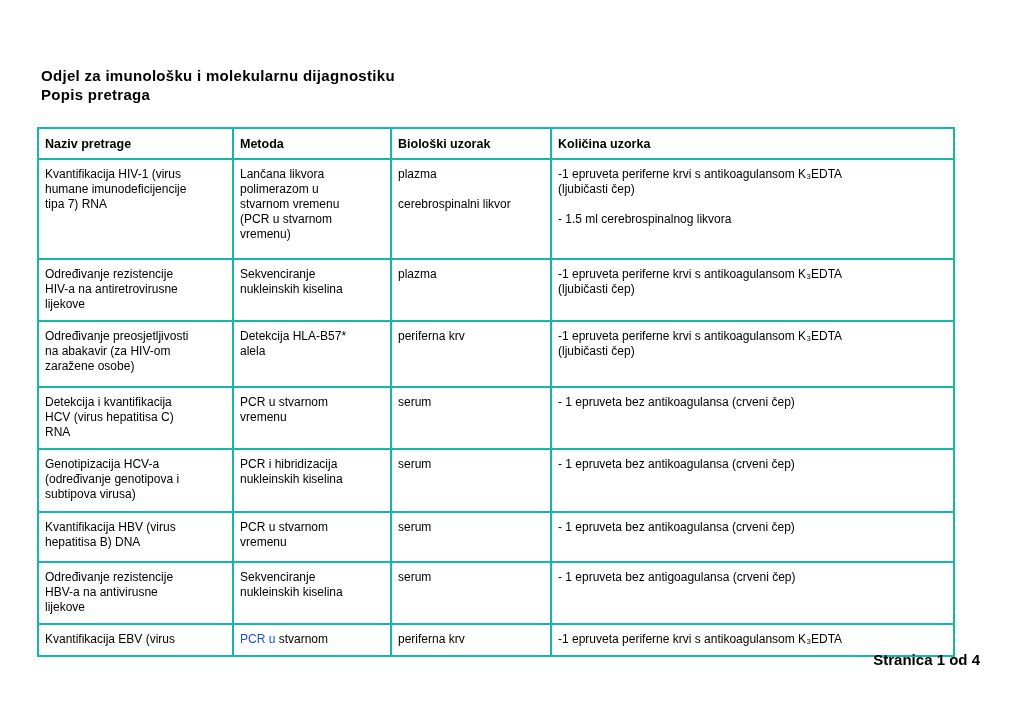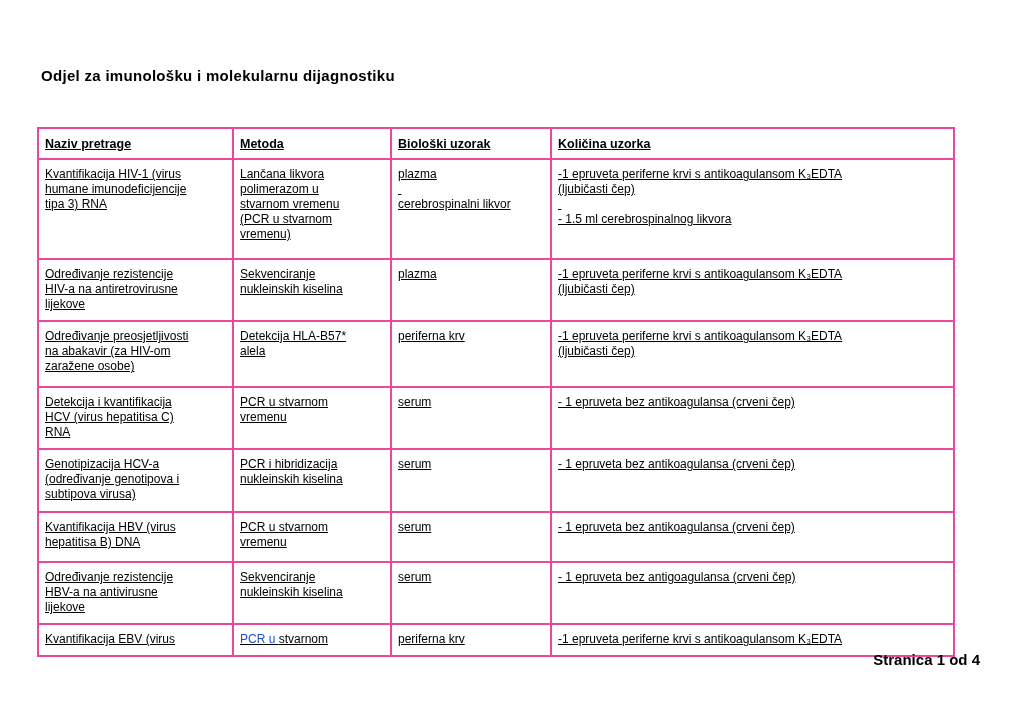--- a/index.html
+++ b/index.html
@@ -26,28 +26,27 @@
     margin-top: 24px;
   }
   table.lab-table {
     position: absolute;
     left: 37px; top: 127px;
     width: 916px;
     border-collapse: collapse;
     table-layout: fixed;
   }
   .lab-table th, .lab-table td {
-    border: 2px solid #ec4899;
+    border: 2px solid #14b8a6;
     vertical-align: top;
     text-align: left;
     padding: 7px 6px 4px 6px;
     font-size: 12px;
     line-height: 15px;
     overflow: hidden;
-    text-decoration: underline;
   }
   .lab-table th {
     font-weight: bold;
     height: 31px;
     padding-top: 8px;
     font-size: 12.5px;
   }
   .cell-line { min-height: 15px; white-space: nowrap; }
   .muted { color: #1d4ed8; }
   .page-number {
@@ -59,20 +58,21 @@
     color: #000;
   }
 </style>
 </head>
 <body>
 
 <div class="page">
 
   <div class="doc-title">
     <div>Odjel za imunološku i molekularnu dijagnostiku</div>
+    <div>Popis pretraga</div>
   </div>
 
   <table class="lab-table">
     <colgroup>
       <col style="width:195px">
       <col style="width:158px">
       <col style="width:160px">
       <col style="width:403px">
     </colgroup>
     <thead>
@@ -81,21 +81,21 @@
         <th>Metoda</th>
         <th>Biološki uzorak</th>
         <th>Količina uzorka</th>
       </tr>
     </thead>
     <tbody>
         <tr style="height: 100px;">
           <td>
             <div class="cell-line"><span>Kvantifikacija HIV-1 (virus</span></div>
             <div class="cell-line"><span>humane imunodeficijencije</span></div>
-            <div class="cell-line"><span>tipa 3) RNA</span></div>
+            <div class="cell-line"><span>tipa 7) RNA</span></div>
           </td>
           <td>
             <div class="cell-line"><span>Lančana likvora</span></div>
             <div class="cell-line"><span>polimerazom u</span></div>
             <div class="cell-line"><span>stvarnom vremenu</span></div>
             <div class="cell-line"><span>(PCR u stvarnom</span></div>
             <div class="cell-line"><span>vremenu)</span></div>
           </td>
           <td>
             <div class="cell-line"><span>plazma</span></div>

